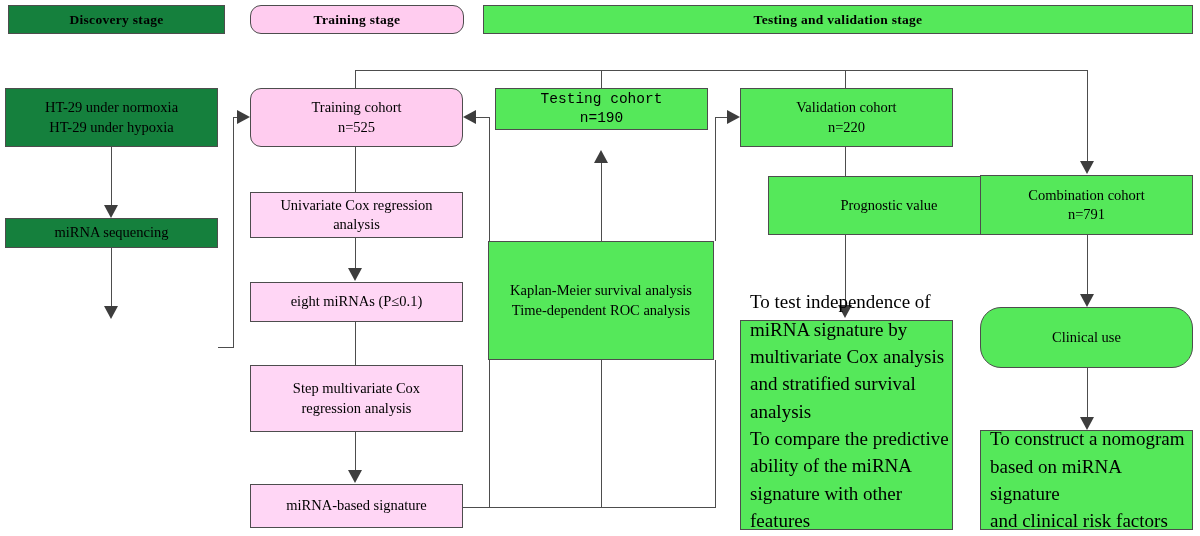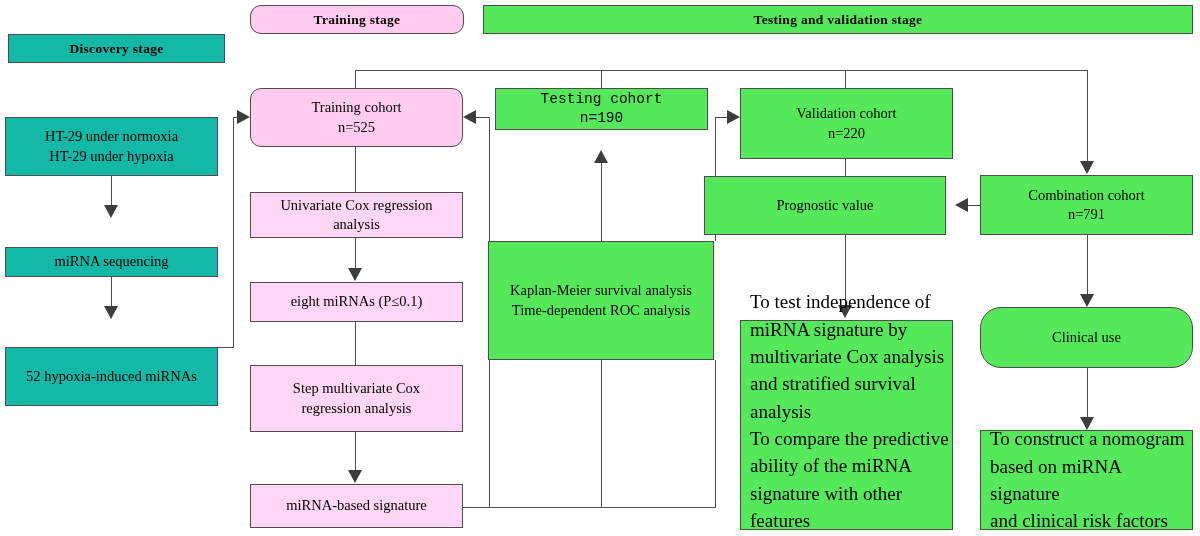--- a/index.html
+++ b/index.html
@@ -22,21 +22,21 @@
     display: flex;
     align-items: center;
     justify-content: center;
     text-align: center;
     color: #000000;
     font-size: 14.5px;
     line-height: 1.32;
     white-space: pre-line;
     z-index: 3;
   }
-  .box.cyan   { background: #14b8a6; margin-top: 29px; }
+  .box.cyan   { background: #15803d; }
   .box.pink   { background: #ffccef; border-radius: 11px; }
   .box.pink2  { background: #ffd6f5; }
   .box.green  { background: #55e85a; }
 
   .header {
     font-weight: bold;
     font-size: 13.5px;
     letter-spacing: 0.3px;
   }
   .box.left-text {
@@ -159,45 +159,44 @@
   <div class="arrow-down" style="left:1080px; top:417px;"></div>
 
   <div class="hline" style="left:715px; top:117px; width:18px;"></div>
   <div class="arrow-right" style="left:727px; top:110px;"></div>
 
   <div class="box cyan" style="left:5px; top:88px; width:213px; height:59px;">HT-29 under normoxia
 HT-29 under hypoxia</div>
 
   <div class="box cyan" style="left:5px; top:218px; width:213px; height:30px;">miRNA sequencing</div>
 
-  <div class="box cyan" style="left:5px; top:318px; width:213px; height:59px;">52 hypoxia-induced miRNAs</div>
 
   <div class="box pink" style="left:250px; top:88px; width:213px; height:59px;">Training cohort
 n=525</div>
 
   <div class="box pink2" style="left:250px; top:192px; width:213px; height:46px;">Univariate Cox regression
 analysis</div>
 
   <div class="box pink2" style="left:250px; top:282px; width:213px; height:40px;">eight miRNAs (P≤0.1)</div>
 
   <div class="box pink2" style="left:250px; top:365px; width:213px; height:67px;">Step multivariate Cox
 regression analysis</div>
 
   <div class="box pink2" style="left:250px; top:484px; width:213px; height:44px;">miRNA-based signature</div>
 
   <div class="box green" style="left:495px; top:88px; width:213px; height:42px;font-family:Liberation Mono, monospace;">Testing cohort
 n=190</div>
 
   <div class="box green" style="left:488px; top:241px; width:226px; height:119px;">Kaplan-Meier survival analysis
 Time-dependent ROC analysis</div>
 
-  <div class="box green" style="left:740px; top:88px; width:213px; height:71px;">Validation cohort
+  <div class="box green" style="left:740px; top:88px; width:213px; height:59px;">Validation cohort
 n=220</div>
 
-  <div class="box green" style="left:704px; top:176px; width:242px; height:59px;">Prognostic value</div>
+  <div class="box green" style="left:768px; top:176px; width:242px; height:59px;">Prognostic value</div>
 
   <div class="box green left-text" style="left:740px; top:320px; width:213px; height:210px;">To test independence of
 miRNA signature by
 multivariate Cox analysis
 and stratified survival
 analysis
 To compare the predictive
 ability of the miRNA
 signature with other features
 by ROC analysis</div>

